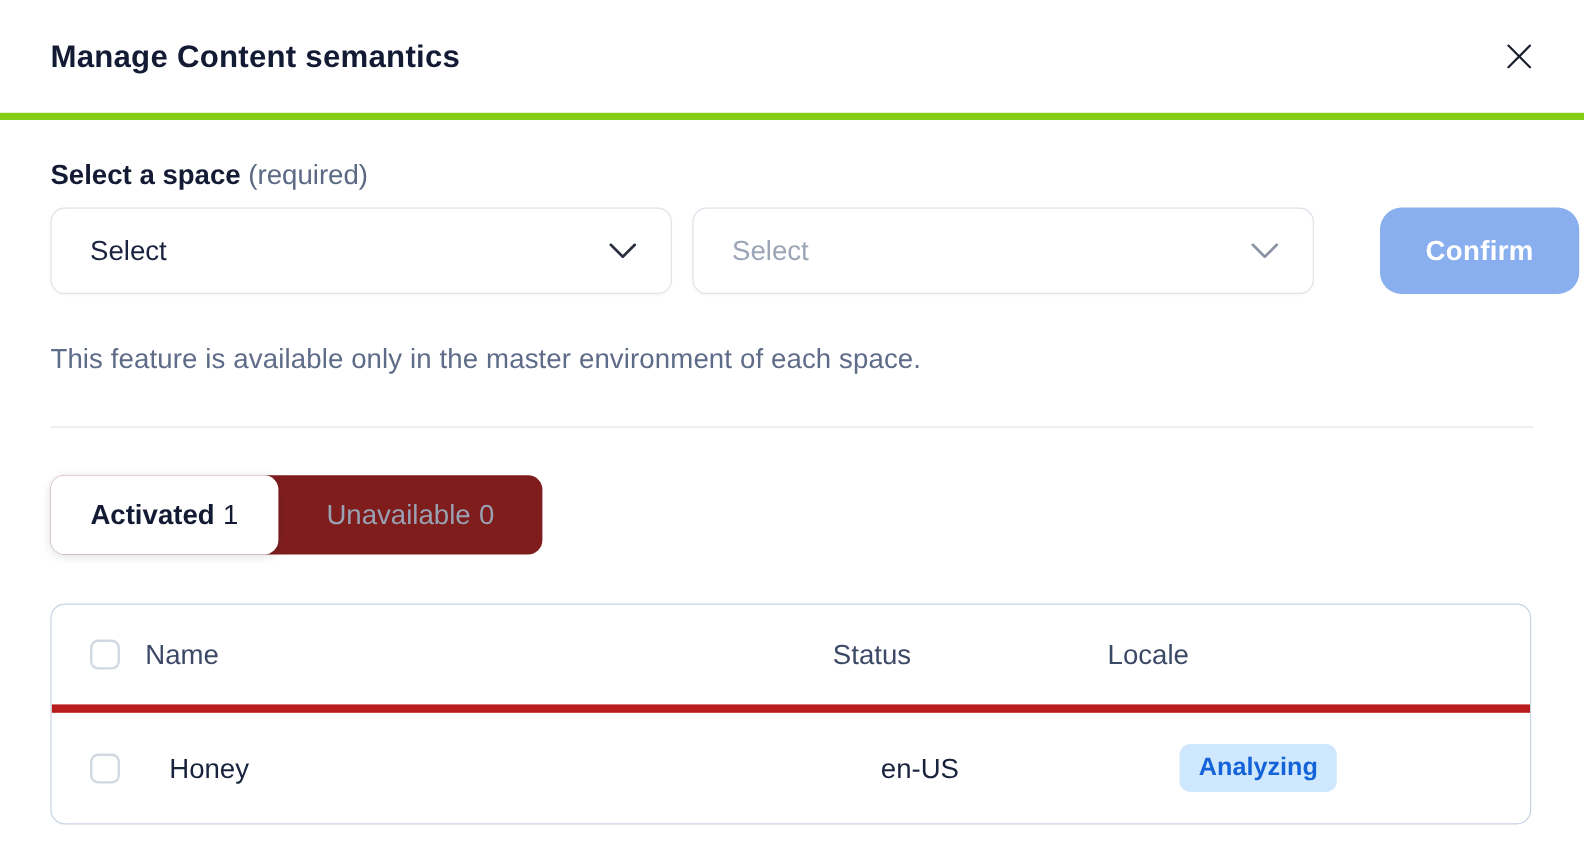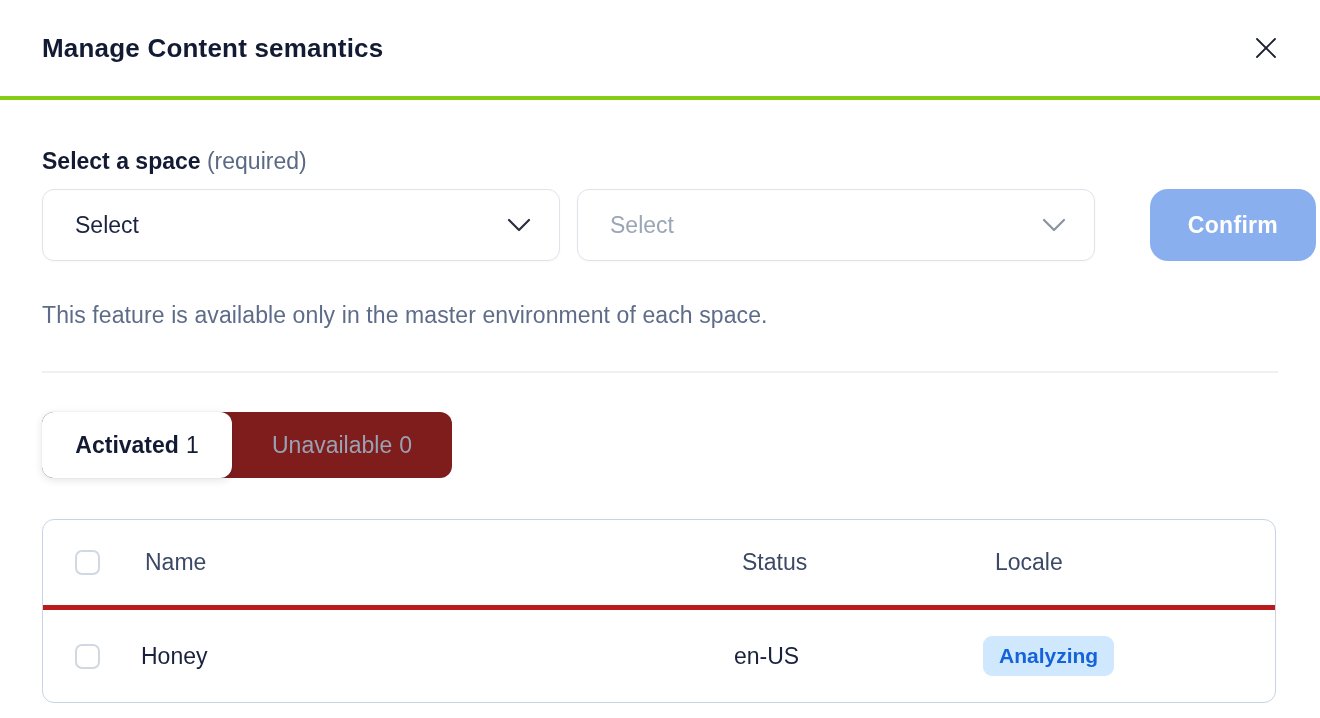--- a/index.html
+++ b/index.html
@@ -3,32 +3,32 @@
 <meta charset="utf-8">
 <style>
   * { margin: 0; padding: 0; box-sizing: border-box; }
   html, body { width: 1320px; height: 718px; background: #ffffff; overflow: hidden; }
   body { font-family: "Liberation Sans", sans-serif; color: #131A33; }
 
   
   .modal-header {
     height: 100px; padding: 0 42px;
     display: flex; align-items: center; justify-content: space-between;
-    border-bottom: 4px solid #84cc16;
+    border-bottom: 6px solid #84cc16;
   }
   .modal-title { font-size: 26px; font-weight: 700; color: #131A33; letter-spacing: 0.2px; }
   .close-btn {
     width: 40px; height: 40px; border: none; background: transparent; cursor: pointer;
     display: flex; align-items: center; justify-content: center; margin-right: -8px;
   }
 
   
   .modal-body { padding: 0 42px; }
 
-  .labels-row { display: flex; margin-top: 48px; }
+  .labels-row { display: flex; margin-top: 32px; }
   .label-cell { font-size: 23px; }
   .label-cell.first { width: 535px; flex: none; }
   .label-strong { font-weight: 700; color: #131A33; }
   .label-required { font-weight: 400; color: #5B6985; }
 
   .controls-row { display: flex; gap: 17px; margin-top: 14px; }
   .select-box {
     width: 518px; height: 72px; flex: none;
     border: 1px solid #DFE3EA; border-radius: 12px; background: #ffffff;
     display: flex; align-items: center; justify-content: space-between;
@@ -65,21 +65,21 @@
   .tab.active .tab-count { font-weight: 400; }
   .tab.inactive { width: 220px; color: #99A2B3; font-weight: 500; }
 
   
   .data-table {
     margin-top: 41px; width: 1234px;
     border: 1px solid #C8D4E4; border-radius: 12px; background: #ffffff;
     overflow: hidden;
   }
   .t-row { display: grid; grid-template-columns: 78px 573px 229px 352px; align-items: center; }
-  .t-row.head { height: 90px; border-bottom: 5px solid #b91c1c; gap: 24px; }
+  .t-row.head { height: 90px; border-bottom: 7px solid #b91c1c; }
   .t-row.body { height: 92px; gap: 20px; }
   .cell-check { padding-left: 32px; }
   .checkbox {
     display: block; width: 25px; height: 25px; background: #ffffff;
     border: 2px solid #D1D8E2; border-radius: 7px; cursor: pointer;
   }
   .head-label { font-size: 23px; font-weight: 500; color: #3C4966; }
   .cell-text { font-size: 23px; color: #18223C; }
   .status-badge {
     display: inline-block; background: #CFE8FE; color: #1463D9;

